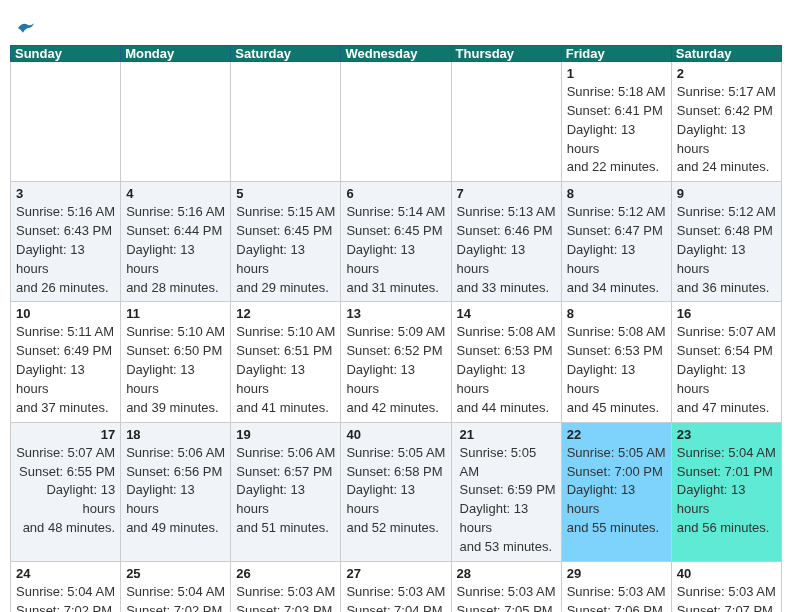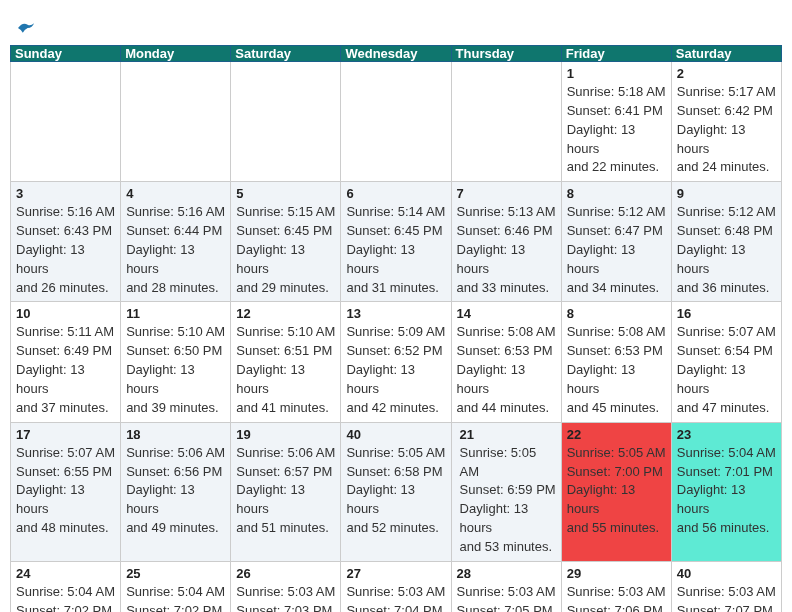--- a/index.html
+++ b/index.html
@@ -236,21 +236,21 @@
         </td>
         <td>
           <span class="day-number">16</span>
           <div class="day-info" style="white-space: pre-line;">Sunrise: 5:07 AM
 Sunset: 6:54 PM
 Daylight: 13 hours
 and 47 minutes.</div>
         </td>
       </tr>
       <tr>
-        <td style="background: rgb(240, 244, 248);">
+        <td style="background: rgb(240, 244, 248); text-align: right;">
           <span class="day-number">17</span>
           <div class="day-info" style="white-space: pre-line;">Sunrise: 5:07 AM
 Sunset: 6:55 PM
 Daylight: 13 hours
 and 48 minutes.</div>
         </td>
         <td style="background: rgb(240, 244, 248);">
           <span class="day-number">18</span>
           <div class="day-info" style="white-space: pre-line;">Sunrise: 5:06 AM
 Sunset: 6:56 PM
@@ -271,21 +271,21 @@
 Daylight: 13 hours
 and 52 minutes.</div>
         </td>
         <td style="background: rgb(240, 244, 248); padding-left: 8px;">
           <span class="day-number">21</span>
           <div class="day-info" style="white-space: pre-line;">Sunrise: 5:05 AM
 Sunset: 6:59 PM
 Daylight: 13 hours
 and 53 minutes.</div>
         </td>
-        <td style="background: #ef4444;">
+        <td style="background: #7dd3fc;">
           <span class="day-number">22</span>
           <div class="day-info" style="white-space: pre-line;">Sunrise: 5:05 AM
 Sunset: 7:00 PM
 Daylight: 13 hours
 and 55 minutes.</div>
         </td>
         <td style="background: #5eead4;">
           <span class="day-number">23</span>
           <div class="day-info" style="white-space: pre-line;">Sunrise: 5:04 AM
 Sunset: 7:01 PM

